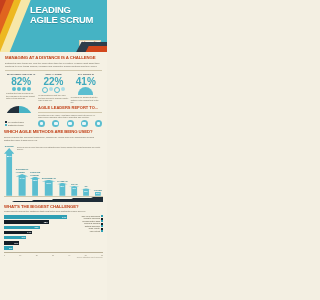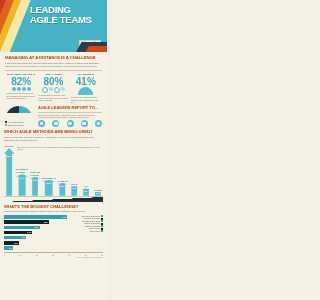--- a/index.html
+++ b/index.html
@@ -104,21 +104,21 @@
 <div class="page">
 
   <div class="hdr">
     <div class="stripe s1"></div>
     <div class="stripe s2"></div>
     <div class="stripe s3"></div>
     <div class="stripe s4"></div>
     <div class="stripe s5"></div>
     <div class="hdr-txt">
       <div>LEADING</div>
-      <div>AGILE TEAMS</div>
+      <div>AGILE SCRUM</div>
     </div>
     <div class="badge">infographic</div>
     <div class="hdr-wedge"></div>
     <div class="hdr-wedge2"></div>
   </div>
 
   <div class="sec">
     <div class="sec-title">MANAGING AT A DISTANCE IS A CHALLENGE</div>
     <div class="sec-sub">Distributed agile teams are now the norm rather than the exception. Leaders must adapt their practices to keep teams aligned, engaged and productive across locations and time zones.</div>
     <div class="rule"></div>
@@ -130,21 +130,21 @@
         <div class="icons">
           <span class="dot"></span>
             <span class="dot"></span>
             <span class="dot"></span>
             <span class="dot"></span>
         </div>
         <div class="stat-note">of distributed team members say their manager is the single biggest factor in team success.</div>
       </div>
       <div class="stat">
         <div class="stat-lbl">ONLY A THIRD</div>
-        <div class="stat-val">80%</div>
+        <div class="stat-val">22%</div>
         <div class="icons">
           <span class="ring"></span>
             <span class="dot o"></span>
             <span class="ring"></span>
             <span class="dot o"></span>
         </div>
         <div class="stat-note">of organizations report they have the tools needed to manage remote agile teams well.</div>
       </div>
       <div class="stat">
         <div class="stat-lbl">SAY TRUST IS</div>

